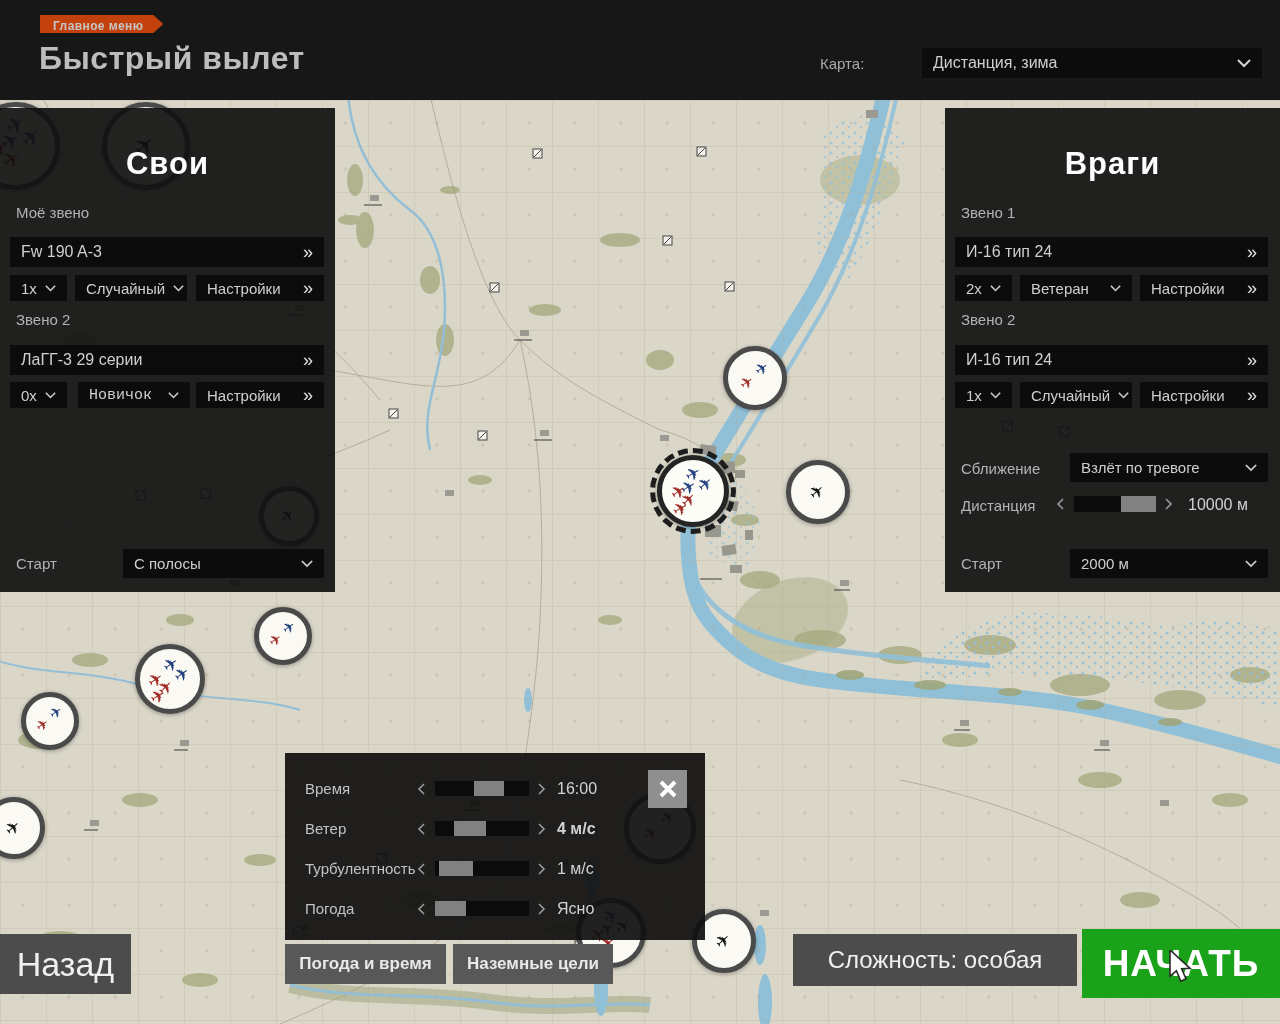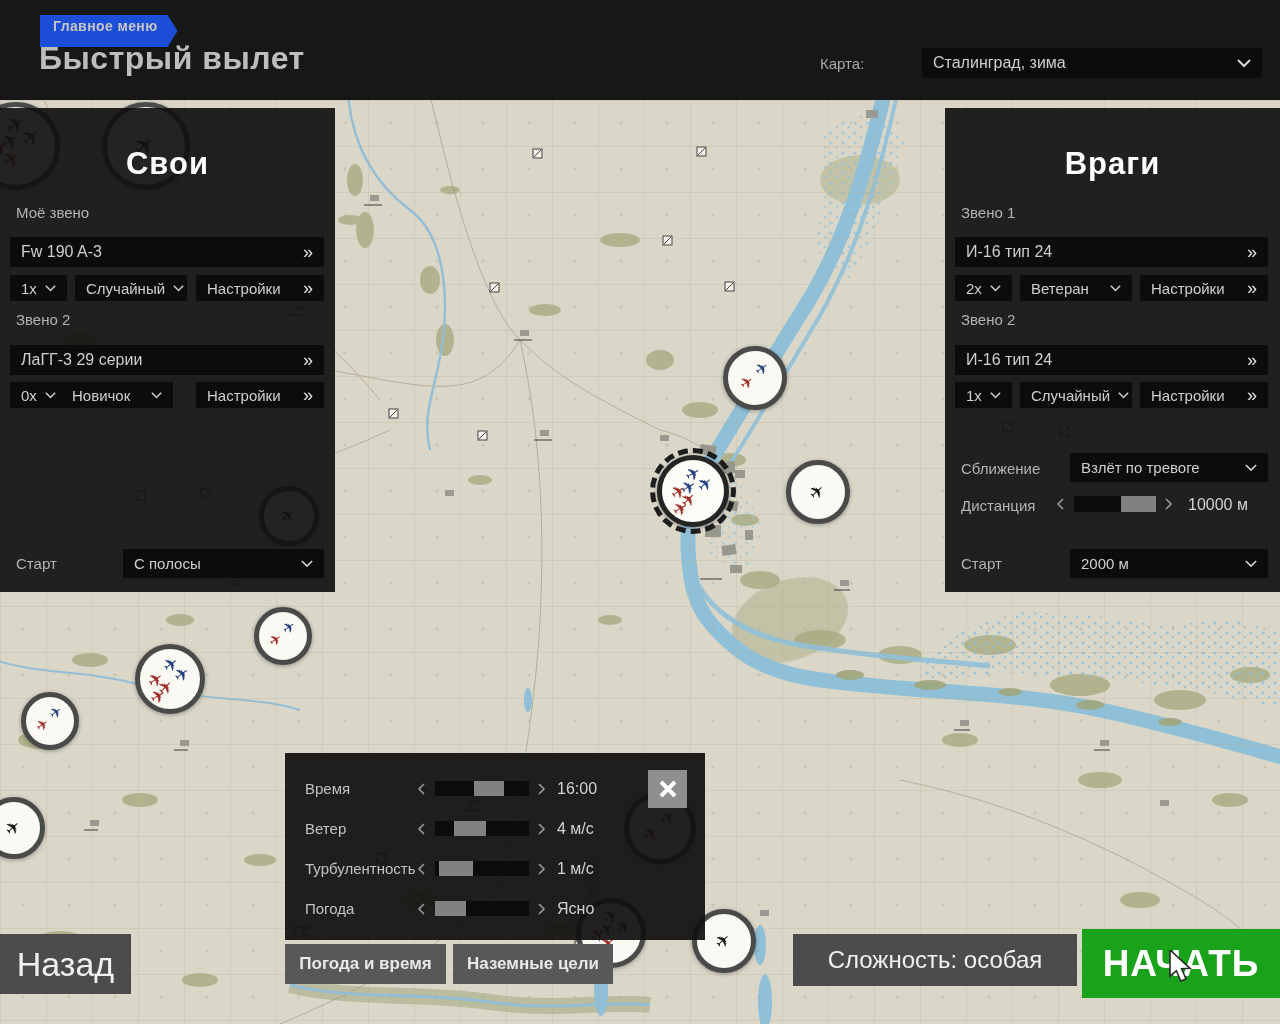--- a/index.html
+++ b/index.html
@@ -1,22 +1,22 @@
 <!DOCTYPE html>
 <html><head>
 <meta charset="utf-8">
 <style>
   html,body{margin:0;padding:0;background:#000;}
   .screen{position:relative;width:1280px;height:1024px;overflow:hidden;
           background:#161616;font-family:"Liberation Sans","DejaVu Sans",sans-serif;
           -webkit-font-smoothing:antialiased;}
   
   .topbar{position:absolute;left:0;top:0;width:1280px;height:100px;background:#171717;z-index:4;}
-  .crumb{position:absolute;left:40px;top:15px;height:32px;background:#1d4ed8;
-         color:#c6c6c6;font-size:14px;font-weight:bold;line-height:22px;
+  .crumb{position:absolute;left:40px;top:15px;height:18px;background:#c2410c;
+         color:#c6c6c6;font-size:12px;font-weight:bold;line-height:22px;
          padding:0 20px 0 13px;letter-spacing:.4px;cursor:pointer;
          clip-path:polygon(0 0,calc(100% - 10px) 0,100% 50%,calc(100% - 10px) 100%,0 100%);}
   .page-title{position:absolute;left:39px;top:40px;margin:0;font-size:32px;font-weight:bold;
               color:#bdbdbd;letter-spacing:.5px;}
   .map-label{position:absolute;left:820px;top:55px;font-size:15px;color:#a9a9a9;}
   
   .dd,.fld,.sbtn{position:absolute;box-sizing:border-box;background:#0c0c0c;color:#cfcfcf;
         display:flex;align-items:center;justify-content:space-between;
         padding:0 11px;cursor:pointer;}
   .fld{font-size:16px;}
@@ -337,21 +337,21 @@
       </div>
     </div>
 
   <header class="topbar">
     <div class="crumb">
       <span>Главное меню</span>
     </div>
     <h1 class="page-title">Быстрый вылет</h1>
     <span class="map-label">Карта:</span>
     <div class="dd" style="left:922px;top:48px;width:340px;height:30px;font-size:16px;">
-      <span>Сталинград, зима</span>
+      <span>Дистанция, зима</span>
       <svg class="chev" width="14" height="9" viewBox="0 0 14 9">
         <path d="M1 1 L7 7 L13 1" fill="none" stroke="#d6d6d6" stroke-width="2"></path>
       </svg>
     </div>
   </header>
 
   <aside class="panel" style="left:0;">
     <h2 class="panel-title">Свои</h2>
 
     <span class="lbl" style="left:16px;top:96px;">Моё звено</span>
@@ -380,21 +380,21 @@
     <div class="fld" style="left:10px;top:237px;width:314px;height:30px;">
       <span>ЛаГГ-3 29 серии</span>
       <span class="dbl">»</span>
     </div>
     <div class="dd" style="left:10px;top:274px;width:57px;height:26px;">
       <span>0x</span>
       <svg class="chev" width="11" height="7" viewBox="0 0 14 9">
           <path d="M1 1 L7 7 L13 1" fill="none" stroke="#cfcfcf" stroke-width="2"></path>
         </svg>
     </div>
-    <div class="dd" style="left:61px;top:274px;width:112px;height:26px;">
+    <div class="dd" style="left:78px;top:274px;width:112px;height:26px;font-family:Liberation Mono, monospace;">
       <span>Новичок</span>
       <svg class="chev" width="11" height="7" viewBox="0 0 14 9">
           <path d="M1 1 L7 7 L13 1" fill="none" stroke="#cfcfcf" stroke-width="2"></path>
         </svg>
     </div>
     <div class="sbtn" style="left:196px;top:274px;width:128px;height:26px;">
       <span>Настройки</span>
       <span class="dbl">»</span>
     </div>
 
@@ -513,21 +513,21 @@
           </svg>
         </div>
       <div class="track" style="left:150px;top:6px;width:94px;height:15px;">
           <div class="handle" style="left: 20%; width: 34%;"></div>
         </div>
       <div class="sarrow" style="left:249px;top:6px;">
           <svg width="9" height="12" viewBox="0 0 9 12">
             <path d="M2 1 L7 6 L2 11" fill="none" stroke="#9a9a9a" stroke-width="1.6"></path>
           </svg>
         </div>
-      <span class="sval" style="left:272px;top:5px;">4 м/с</span>
+      <span class="sval" style="left:272px;top:5px;font-weight:bold;">4 м/с</span>
     </div>
     <div class="wrow" style="top:102px;">
       <span class="wlbl">Турбулентность</span>
       <div class="sarrow" style="left:129px;top:6px;">
           <svg width="9" height="12" viewBox="0 0 9 12">
             <path d="M7 1 L2 6 L7 11" fill="none" stroke="#9a9a9a" stroke-width="1.6"></path>
           </svg>
         </div>
       <div class="track" style="left:150px;top:6px;width:94px;height:15px;">
           <div class="handle" style="left: 4%; width: 36%;"></div>

